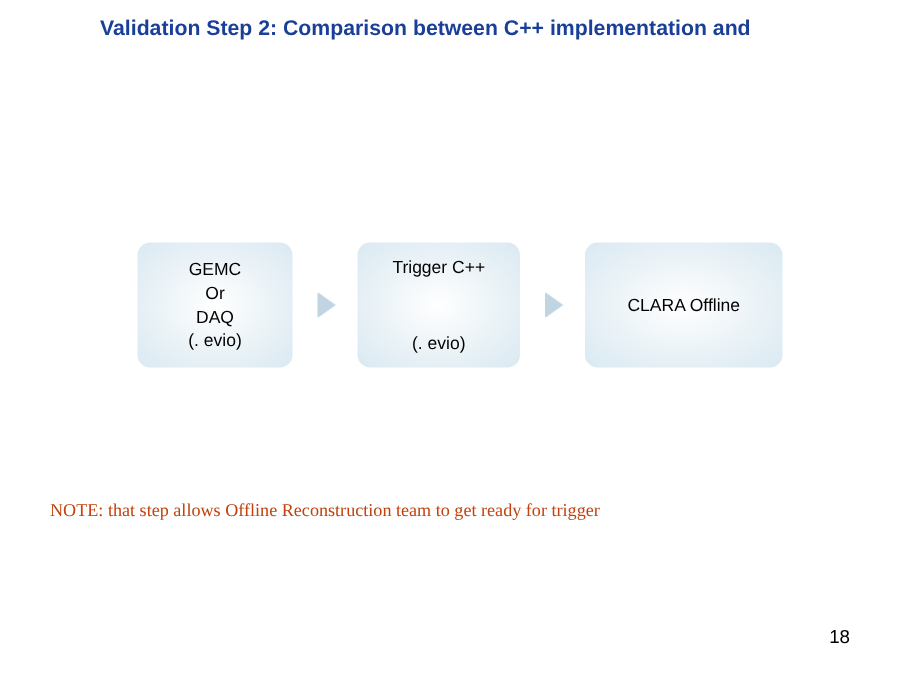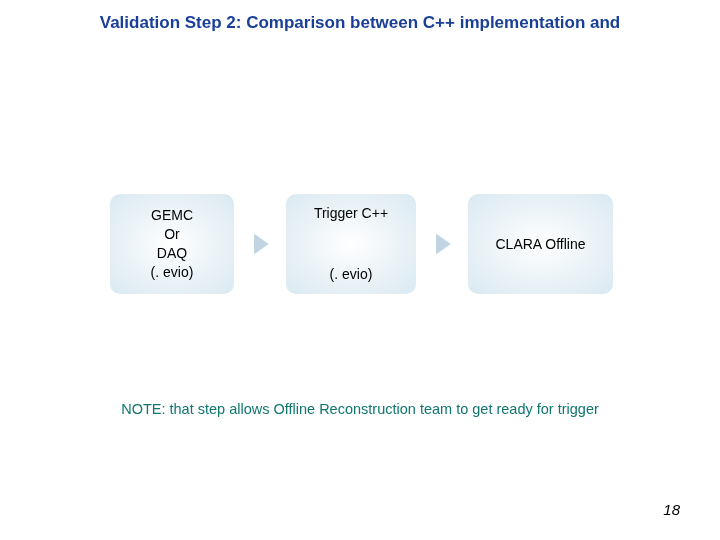--- a/index.html
+++ b/index.html
@@ -16,21 +16,21 @@
   .slide {
     width: 720px;
     height: 540px;
     position: relative;
   }
   .title {
     position: absolute;
     top: 12px;
     left: 0;
     right: 0;
-    text-align: center;
+    text-align: left;
     color: #1a3f99;
     font-size: 17px;
     font-weight: bold;
     line-height: 1.3;
     padding: 0 80px;
   }
   .flow {
     position: absolute;
     top: 194px;
     left: 110px;
@@ -46,21 +46,21 @@
     flex-direction: column;
     justify-content: center;
     align-items: center;
     font-size: 14px;
     line-height: 1.35;
     text-align: center;
     color: #000;
   }
   .box1 { width: 124px; }
   .box2 { width: 130px; gap: 42px; }
-  .box3 { width: 145px; }
+  .box3 { width: 158px; }
   .arrow-wrap {
     flex: 0 0 auto;
     width: 52px;
     display: flex;
     justify-content: center;
     align-items: center;
   }
   .arrow {
     width: 0;
     height: 0;
@@ -89,32 +89,31 @@
     border-top: 10px solid transparent;
     border-bottom: 10px solid transparent;
     border-left: 14px solid #c0d4e2;
     transform: translateX(-1px);
   }
   .note {
     position: absolute;
     top: 400px;
     left: 40px;
     right: 40px;
-    text-align: center;
     font-size: 14.5px;
-    color: #0f766e;
+    color: #c2410c;
     line-height: 1.35;
+    font-family: Liberation Serif, serif;
   }
   .pagenum {
     position: absolute;
     bottom: 22px;
     right: 40px;
     font-size: 15px;
     color: #000;
-    font-style: italic;
   }
 </style>
 </head>
 <body>
 
 <div class="slide">
 
   <div class="title">
     <span>Validation Step 2: Comparison between C++ implementation and</span><br>
   </div>

